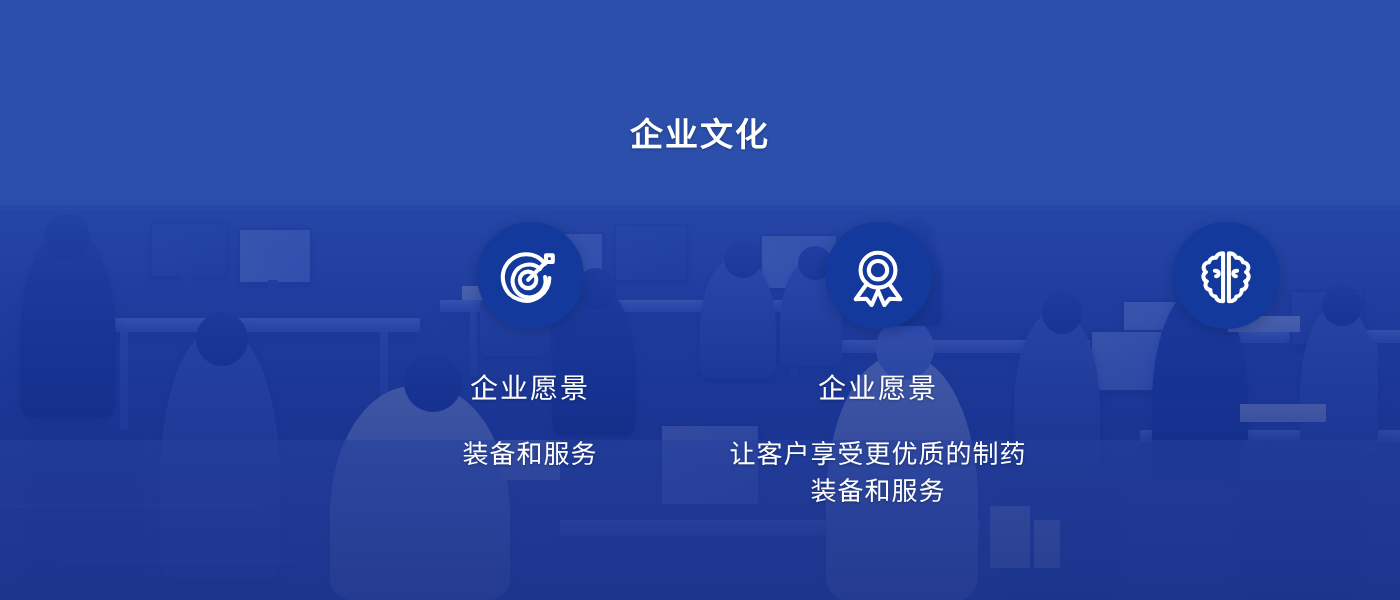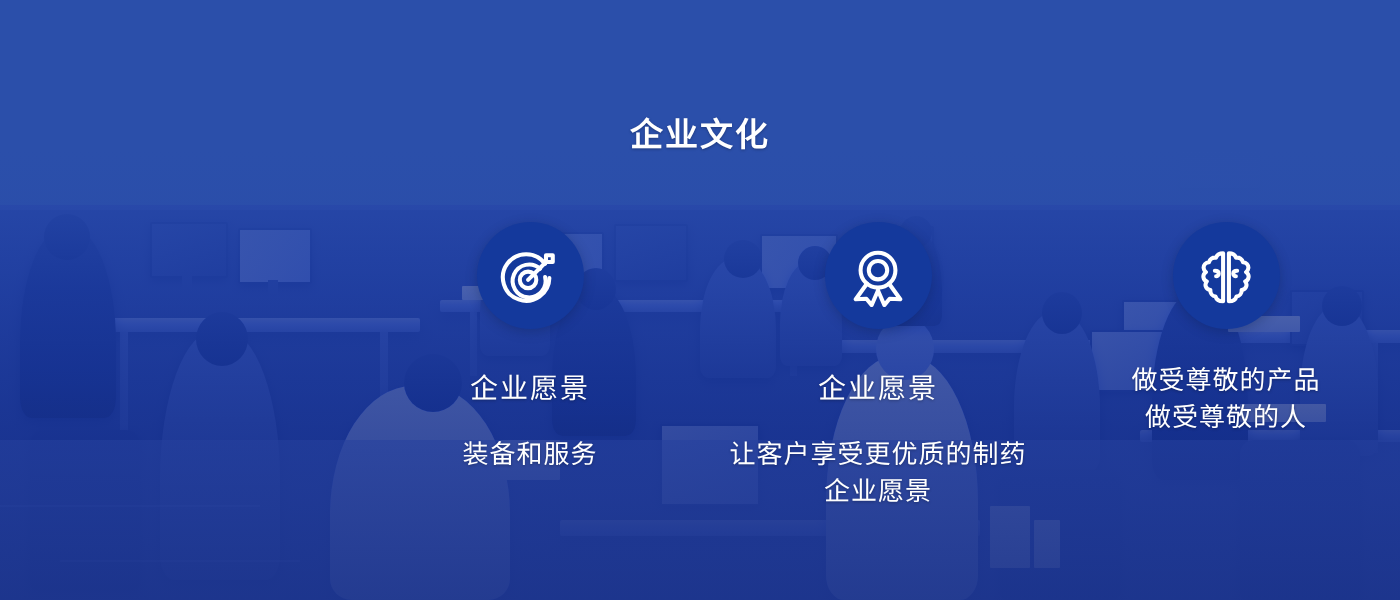--- a/index.html
+++ b/index.html
@@ -338,31 +338,29 @@
         <div class="icon-circle">
           <svg width="62" height="62" viewBox="0 0 64 64" fill="none" stroke="#ffffff" stroke-width="4.2" stroke-linecap="round" stroke-linejoin="round">
             <circle cx="32" cy="26" r="18"></circle>
             <circle cx="32" cy="26" r="9.5"></circle>
             <path d="M20.5 40 L9 56 L20 55.5 L25.5 62 L32 47"></path>
             <path d="M43.5 40 L55 56 L44 55.5 L38.5 62 L32 47"></path>
           </svg>
         </div>
         <div class="card-title">企业愿景</div>
         <div class="card-desc" style="white-space:pre-line;">让客户享受更优质的制药
-企业愿景</div>
+装备和服务</div>
       </div>
 
       <div class="card">
         <div class="icon-circle">
           <svg width="62" height="62" viewBox="0 0 64 64" fill="none" stroke="#ffffff" stroke-width="4.2" stroke-linecap="round" stroke-linejoin="round">
             <path d="M29 8.5c-4.4 0-6.6 2.2-7.3 4.6-3.7-.5-6.6 1.6-7.2 4.6-3.5.4-5.8 2.9-5.6 6 .1 2 1.2 3.5 2.4 4.3-1.9 1.2-2.9 3.1-2.6 5.3.3 2.2 1.8 3.7 3.5 4.3-1.2 1.4-1.7 3.3-1.1 5.2.7 2.2 2.6 3.6 4.8 3.8-.3 3.2 1.9 6 5.3 6.5.8 3 3.4 5 7.8 5V8.5Z"></path>
             <path d="M35 8.5c4.4 0 6.6 2.2 7.3 4.6 3.7-.5 6.6 1.6 7.2 4.6 3.5.4 5.8 2.9 5.6 6-.1 2-1.2 3.5-2.4 4.3 1.9 1.2 2.9 3.1 2.6 5.3-.3 2.2-1.8 3.7-3.5 4.3 1.2 1.4 1.7 3.3 1.1 5.2-.7 2.2-2.6 3.6-4.8 3.8.3 3.2-1.9 6-5.3 6.5-.8 3-3.4 5-7.8 5V8.5Z"></path>
             <path d="M20.5 26.5c2.6 0 4 1.3 4 3.1 0 1.6-1.3 2.6-2.7 2.6"></path>
             <path d="M43.5 26.5c-2.6 0-4 1.3-4 3.1 0 1.6 1.3 2.6 2.7 2.6"></path>
           </svg>
         </div>
-        <div class="card-desc" style="white-space:pre-line;">做受尊敬的产品
-做受尊敬的人</div>
       </div>
 
     </div>
   </div>
 </div>
 
 </body></html>

